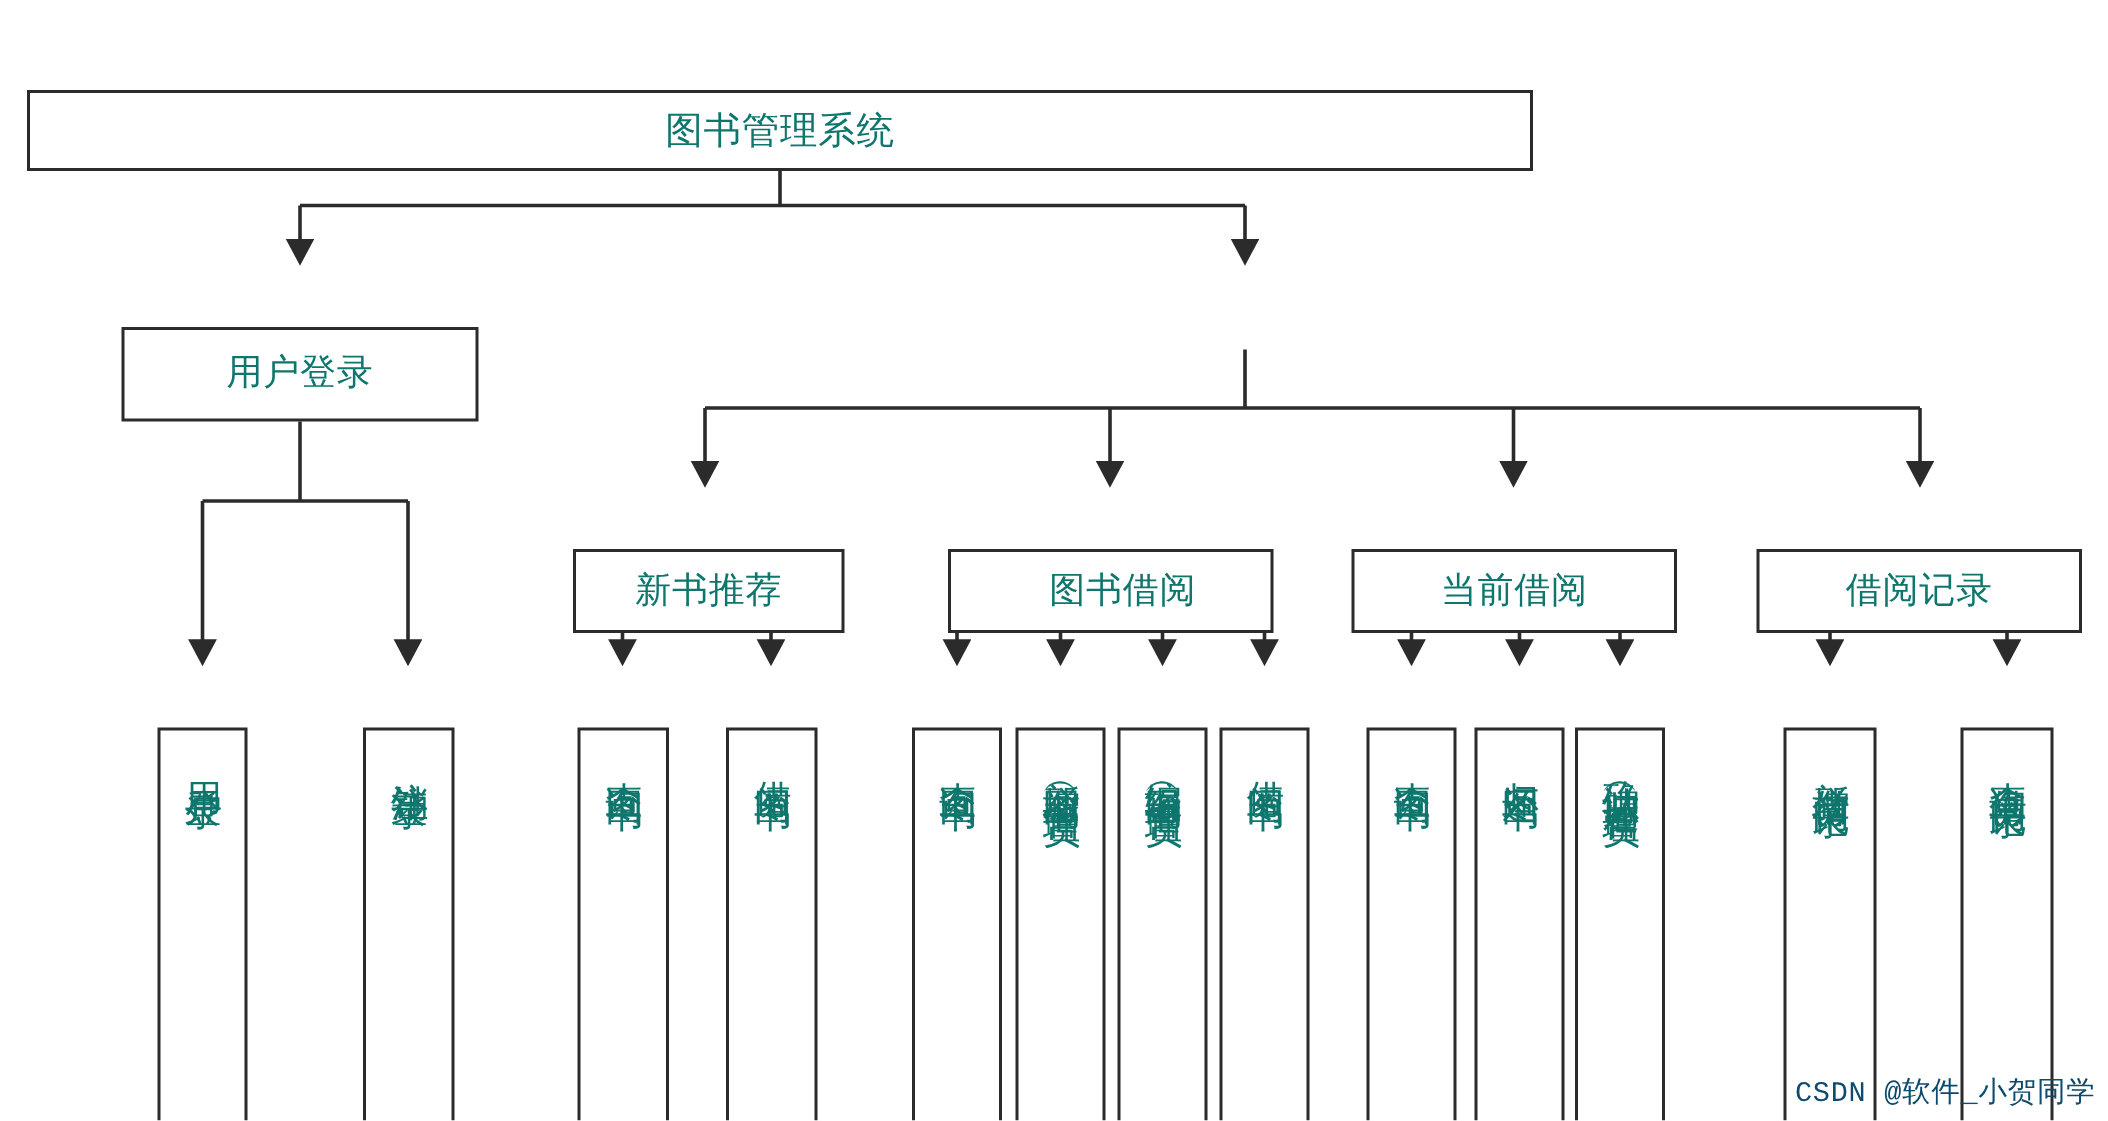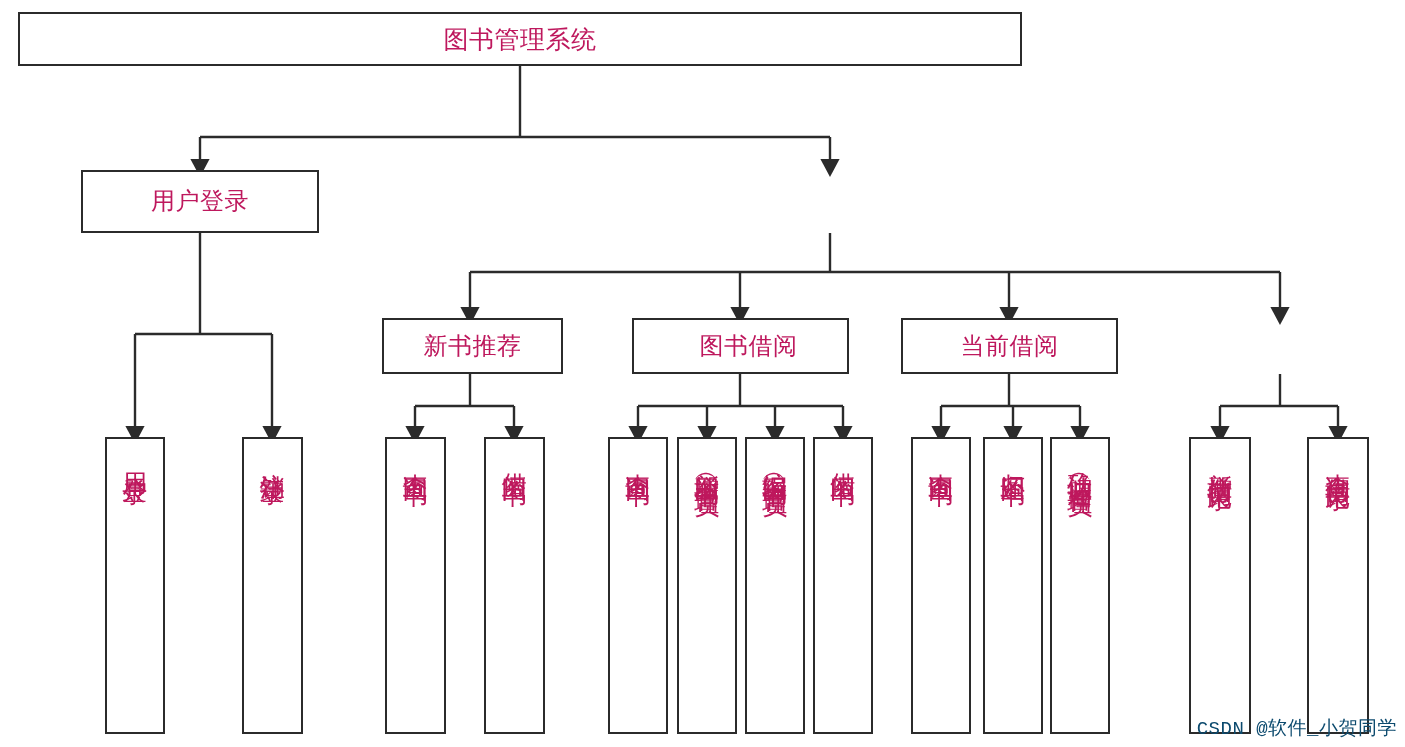--- a/index.html
+++ b/index.html
@@ -27,22 +27,23 @@
     pointer-events: none;
   }
   .node {
     position: absolute;
     box-sizing: border-box;
     background: #ffffff;
     border: 2.2px solid #2b2b2b;
     display: flex;
     align-items: center;
     justify-content: center;
-    color: #be185d;
+    color: #0f766e;
     z-index: 2;
+    margin-top: 48px;
   }
   .node-label {
     display: block;
     text-align: center;
     line-height: 1.12;
     white-space: nowrap;
     letter-spacing: 0.5px;
   }
   
   .node.h .node-label {
@@ -142,20 +143,23 @@
 
   <div class="node h" style="left: 382px; top: 318px; width: 181px; height: 56px;">
     <span class="node-label">新书推荐</span>
   </div>
   <div class="node h" style="left: 632px; top: 318px; width: 217px; height: 56px; padding-left: 16px;">
     <span class="node-label">图书借阅</span>
   </div>
   <div class="node h" style="left: 901px; top: 318px; width: 217px; height: 56px;">
     <span class="node-label">当前借阅</span>
   </div>
+  <div class="node h" style="left: 1171px; top: 318px; width: 217px; height: 56px;">
+    <span class="node-label">借阅记录</span>
+  </div>
 
   <div class="node v" style="left: 105px; top: 437px; width: 60px; height: 297px;">
     <span class="node-label">用户登录</span>
   </div>
   <div class="node v" style="left: 242px; top: 437px; width: 61px; height: 297px;">
     <span class="node-label">注销登录</span>
   </div>
   <div class="node v" style="left: 385px; top: 437px; width: 61px; height: 297px;">
     <span class="node-label">查询图书</span>
   </div>

